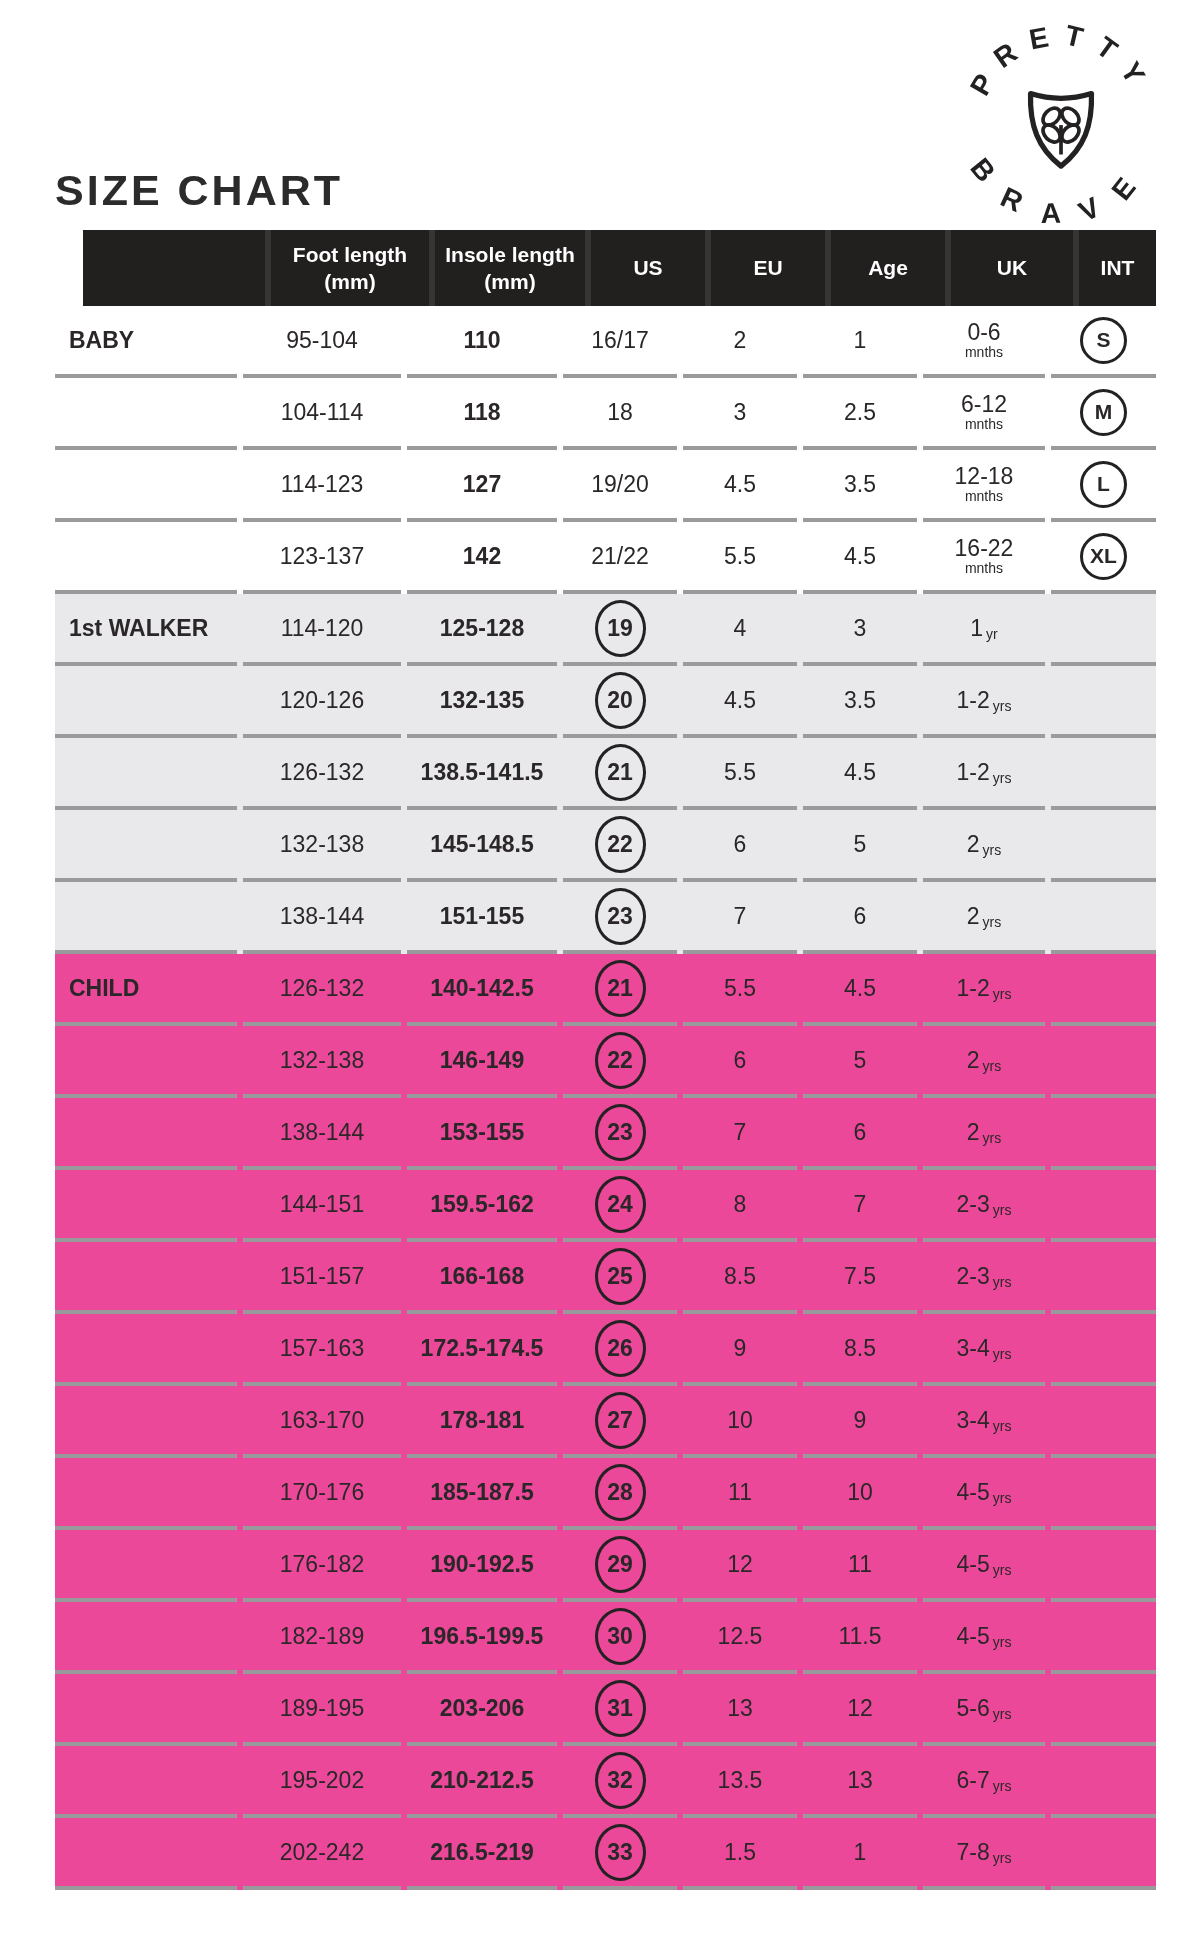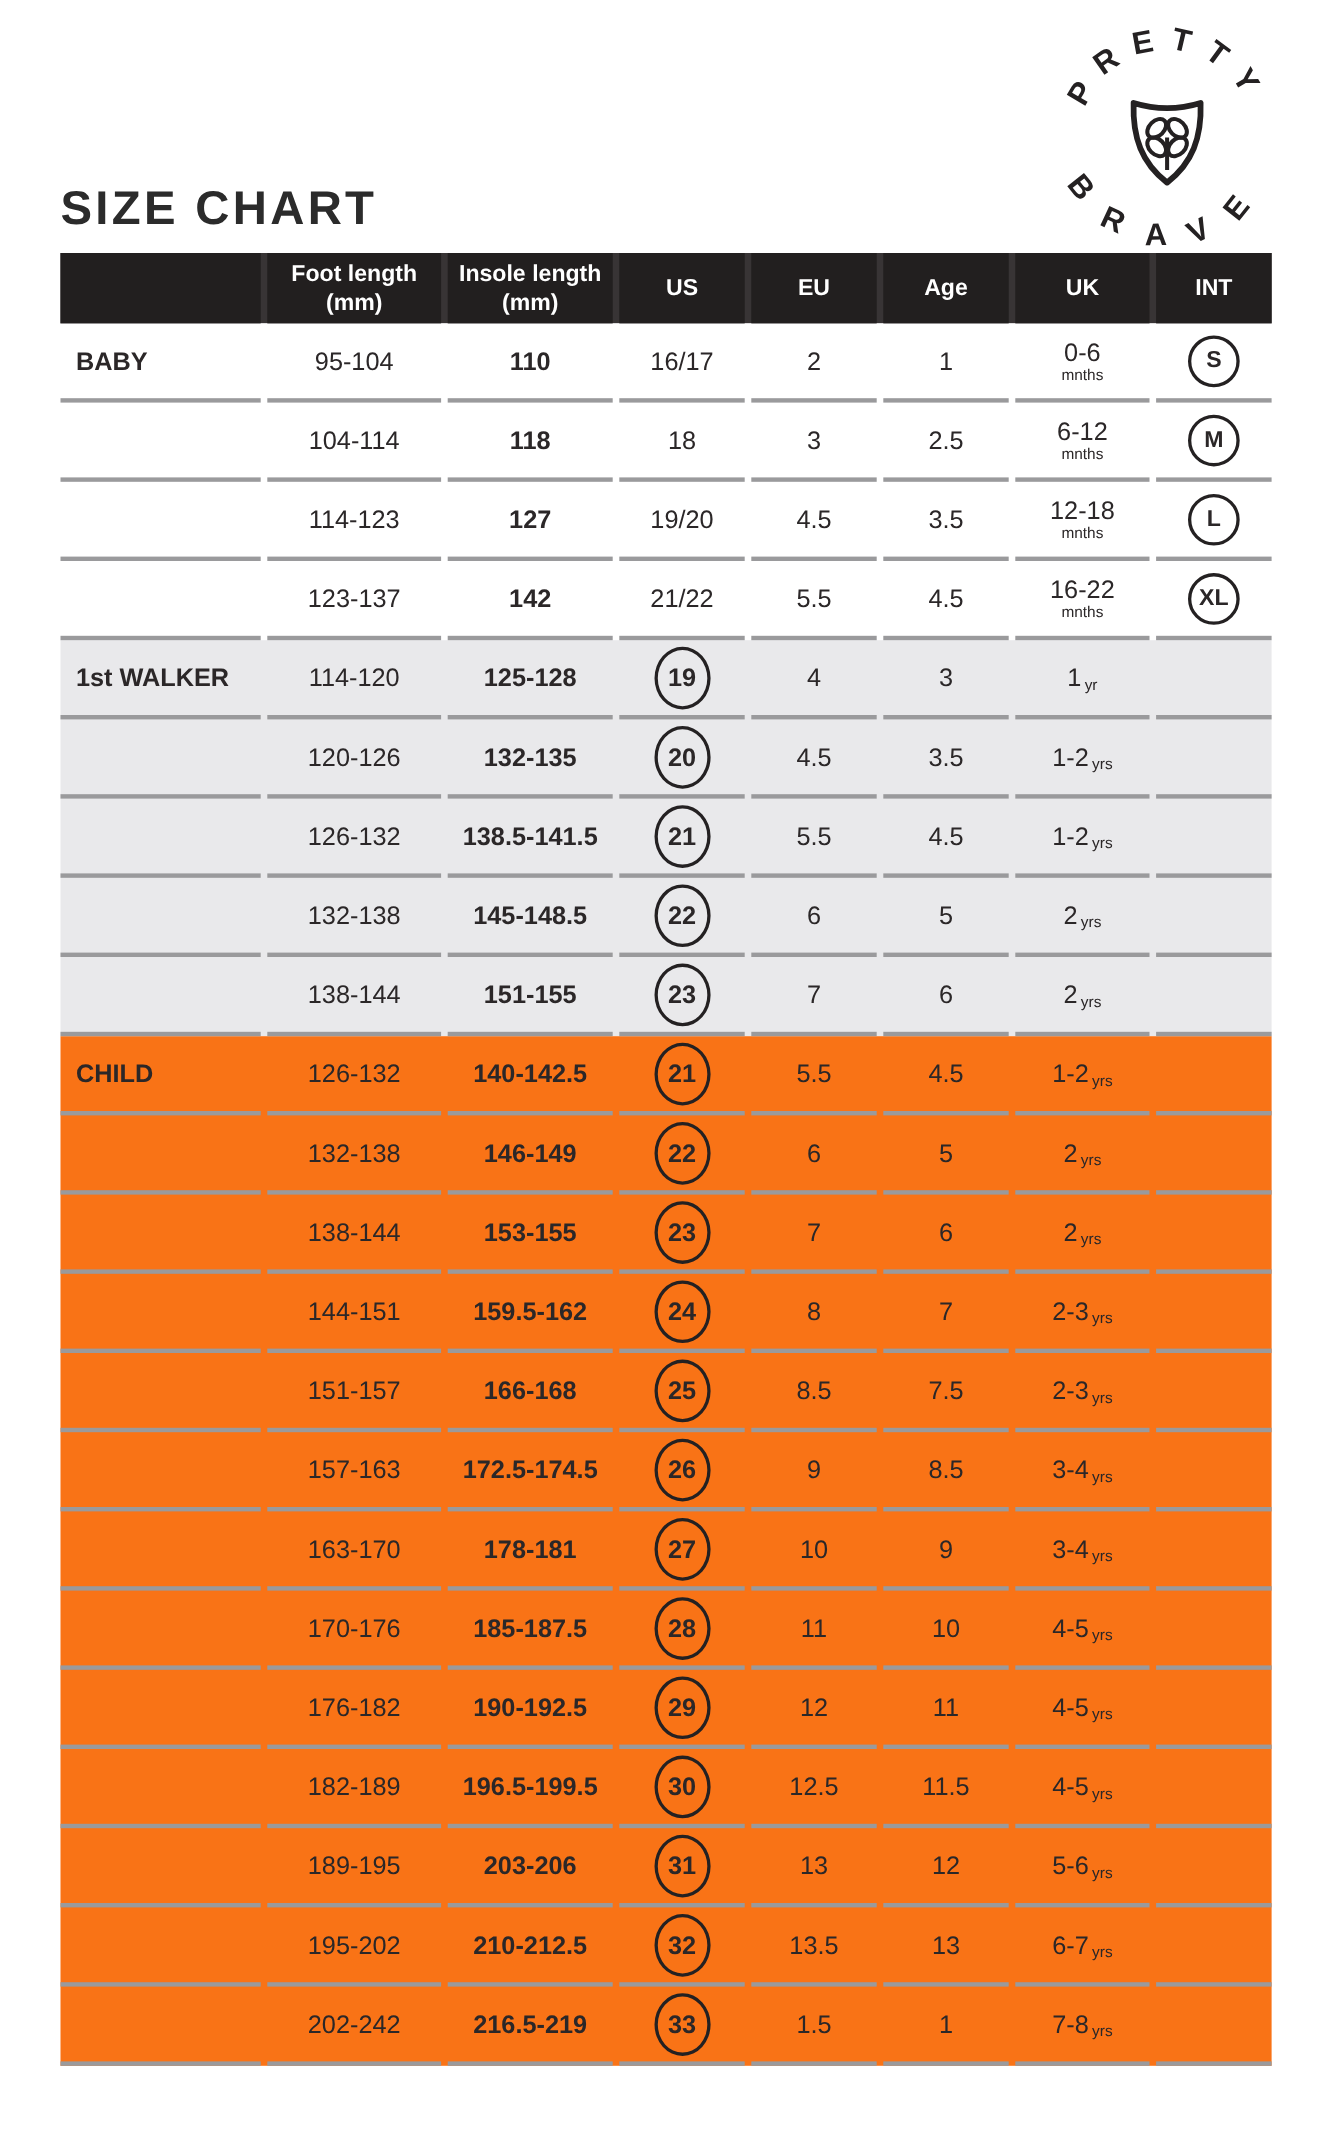--- a/index.html
+++ b/index.html
@@ -34,21 +34,22 @@
     position: absolute;
     left: 55px; top: 230px;
     width: 1101px;
   }
   .thead {
     display: grid;
     grid-template-columns: 182px 158px 150px 114px 114px 114px 122px 1fr;
     gap: 6px;
     background: #38. ; 
     background: #383435;
-    height: 64px;
+    height: 76px;
+    margin-left: 28px;
   }
   .hcell {
     background: #221f1f;
     color: #ffffff;
     display: flex;
     flex-direction: column;
     align-items: center;
     justify-content: center;
     font-size: 21px;
     font-weight: 700;
@@ -302,21 +303,21 @@
             <span class="eu-circle">23</span>
           </div>
           <div class="cell">7</div>
           <div class="cell">6</div>
           <div class="cell">
             <span class="age-inline"><span class="num">2</span><span class="unit">yrs</span></span>
           </div>
           <div class="cell"></div>
         </div>
       </div>
-      <div class="tbody-section" style="background: #f97316;">
+      <div class="tbody-section" style="background: #ec4899;">
         <div class="row">
           <div class="cell cat">CHILD</div>
           <div class="cell">126-132</div>
           <div class="cell bold">140-142.5</div>
           <div class="cell">
             <span class="eu-circle">21</span>
           </div>
           <div class="cell">5.5</div>
           <div class="cell">4.5</div>
           <div class="cell">

